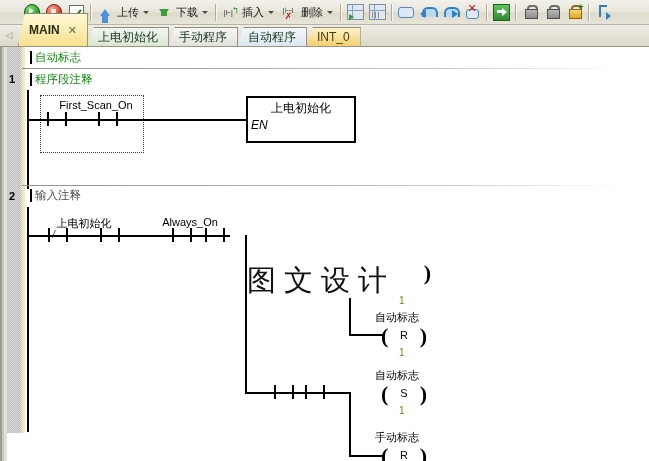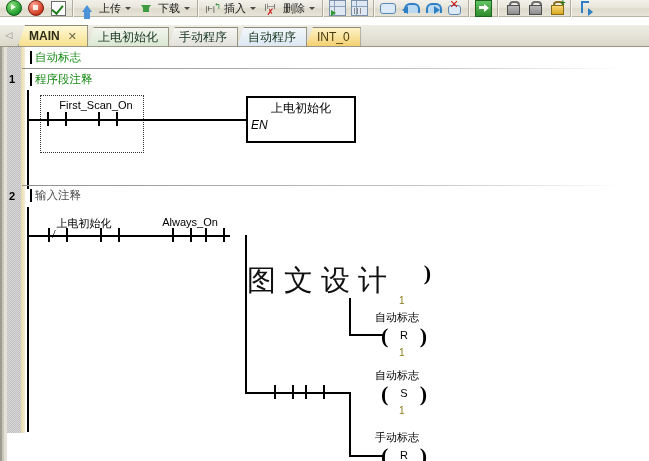--- a/index.html
+++ b/index.html
@@ -6,25 +6,25 @@
   body{
     width:649px;height:461px;overflow:hidden;
     font-family:"Liberation Sans","DejaVu Sans",sans-serif;
     background:#ffffff;
     -webkit-font-smoothing:none;
   }
   .app{position:relative;width:649px;height:461px;}
 
   
   .toolbar{
-    position:absolute;left:0;top:0;width:649px;height:17px;
+    position:absolute;left:0;top:0;width:649px;height:25px;
     background:linear-gradient(to bottom,#f2f1ea 0%,#e9e7dc 45%,#dedbcc 55%,#e7e5d9 100%);
     border-bottom:1px solid #b9b5a3;
     display:flex;align-items:center;
-    box-sizing:border-box;padding-left:3px;
+    box-sizing:border-box;padding-left:21px;
   }
   .tb-btn{
     width:20px;height:20px;margin:0 1px;
     display:flex;align-items:center;justify-content:center;
     position:relative;flex:0 0 auto;
   }
   .tb-sep{width:1px;height:17px;background:#b0ac9c;margin:0 3px;flex:0 0 auto;
           box-shadow:1px 0 0 #f6f5ef;}
   .tb-text{
     font-size:11px;color:#1a1a1a;line-height:20px;white-space:nowrap;
@@ -115,21 +115,21 @@
     height:19px;line-height:19px;padding:0 10px;margin-right:-1px;
     font-size:12px;color:#15341f;white-space:nowrap;
     border:1px solid #8f8b79;border-bottom:none;
     border-radius:0 0 0 0;
     position:relative;flex:0 0 auto;box-sizing:border-box;
     clip-path:polygon(7px 0,100% 0,100% 100%,0 100%);
     display:flex;align-items:center;
   }
   .tab.active{
     background:linear-gradient(to bottom,#fff9d8,#f7e08d);
-    height:21px;line-height:21px;font-weight:bold;color:#2b2b16;z-index:5;
+    height:33px;line-height:21px;font-weight:bold;color:#2b2b16;z-index:5;
   }
   .tab.t-green{background:linear-gradient(to bottom,#f2f6ee,#dbe7d2);}
   .tab.t-grey{background:linear-gradient(to bottom,#f6f6f4,#e2e1da);}
   .tab.t-blue{background:linear-gradient(to bottom,#f3f7fb,#dce7f2);}
   .tab.t-yellow{background:linear-gradient(to bottom,#fdf3c8,#f3d071);color:#4a3a0d;justify-content:center;}
   .tab .xclose{margin-left:8px;color:#6a6a4a;font-size:11px;font-weight:normal;}
   .tab .lbl{display:inline-block;}
 
   
   .editor{

